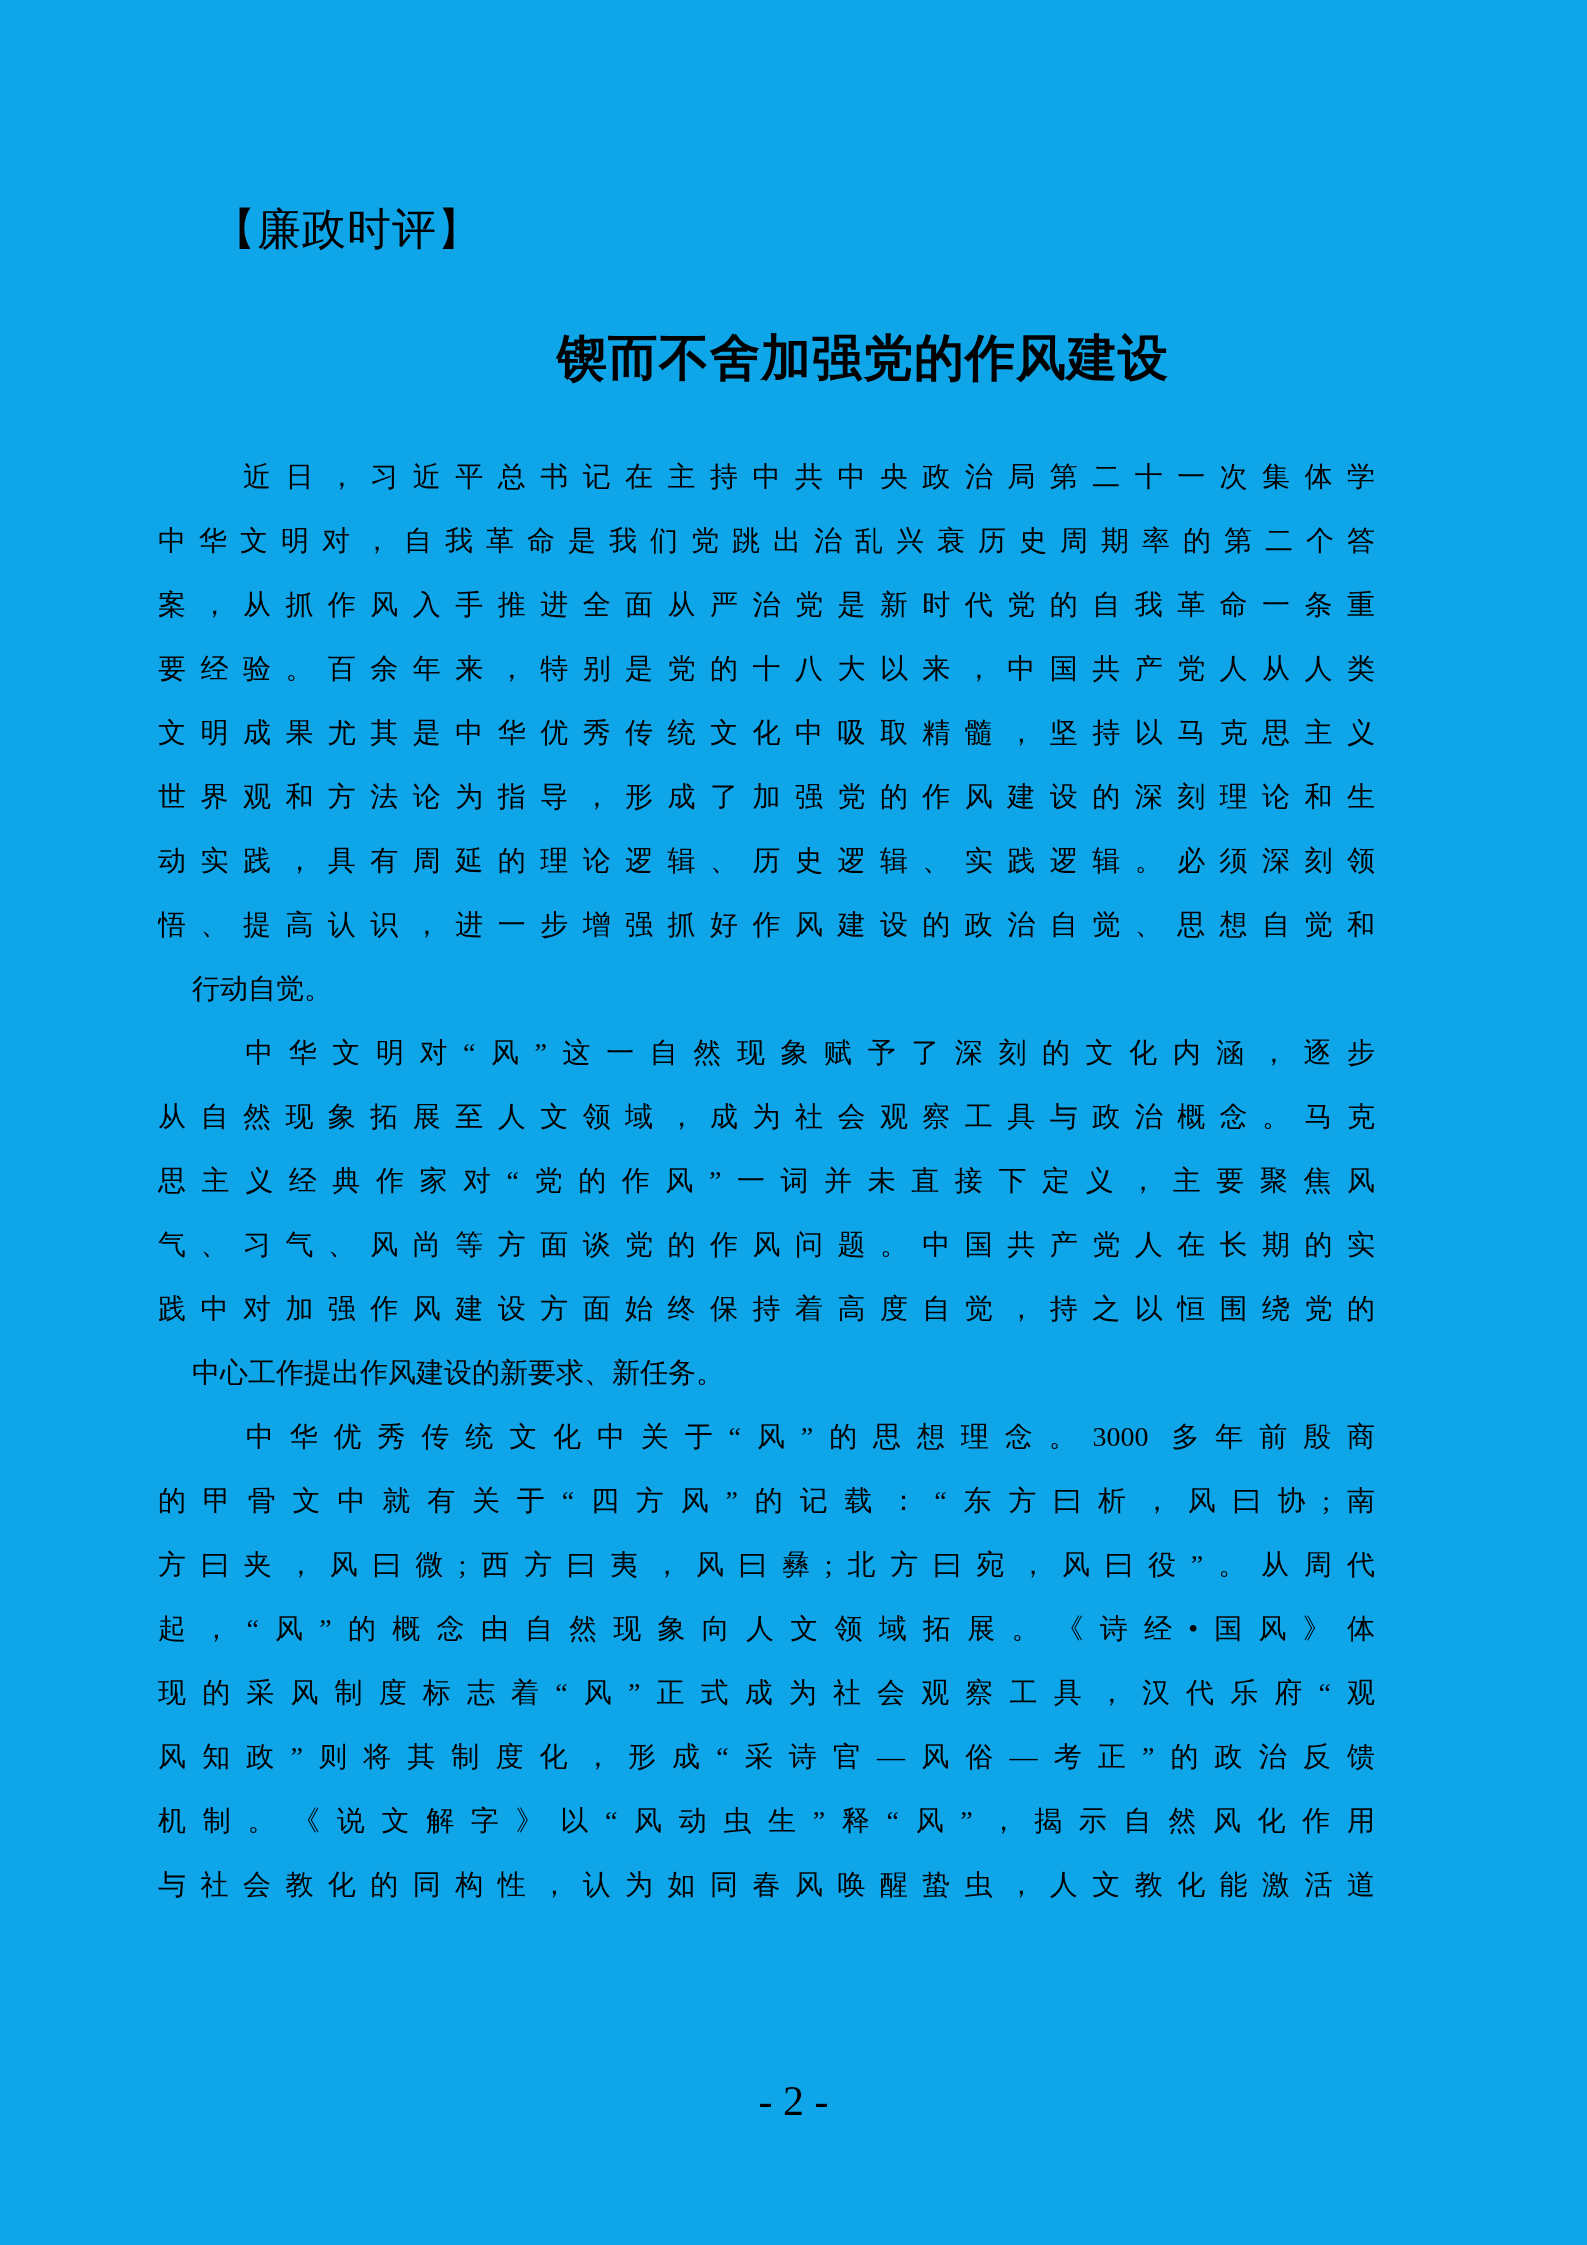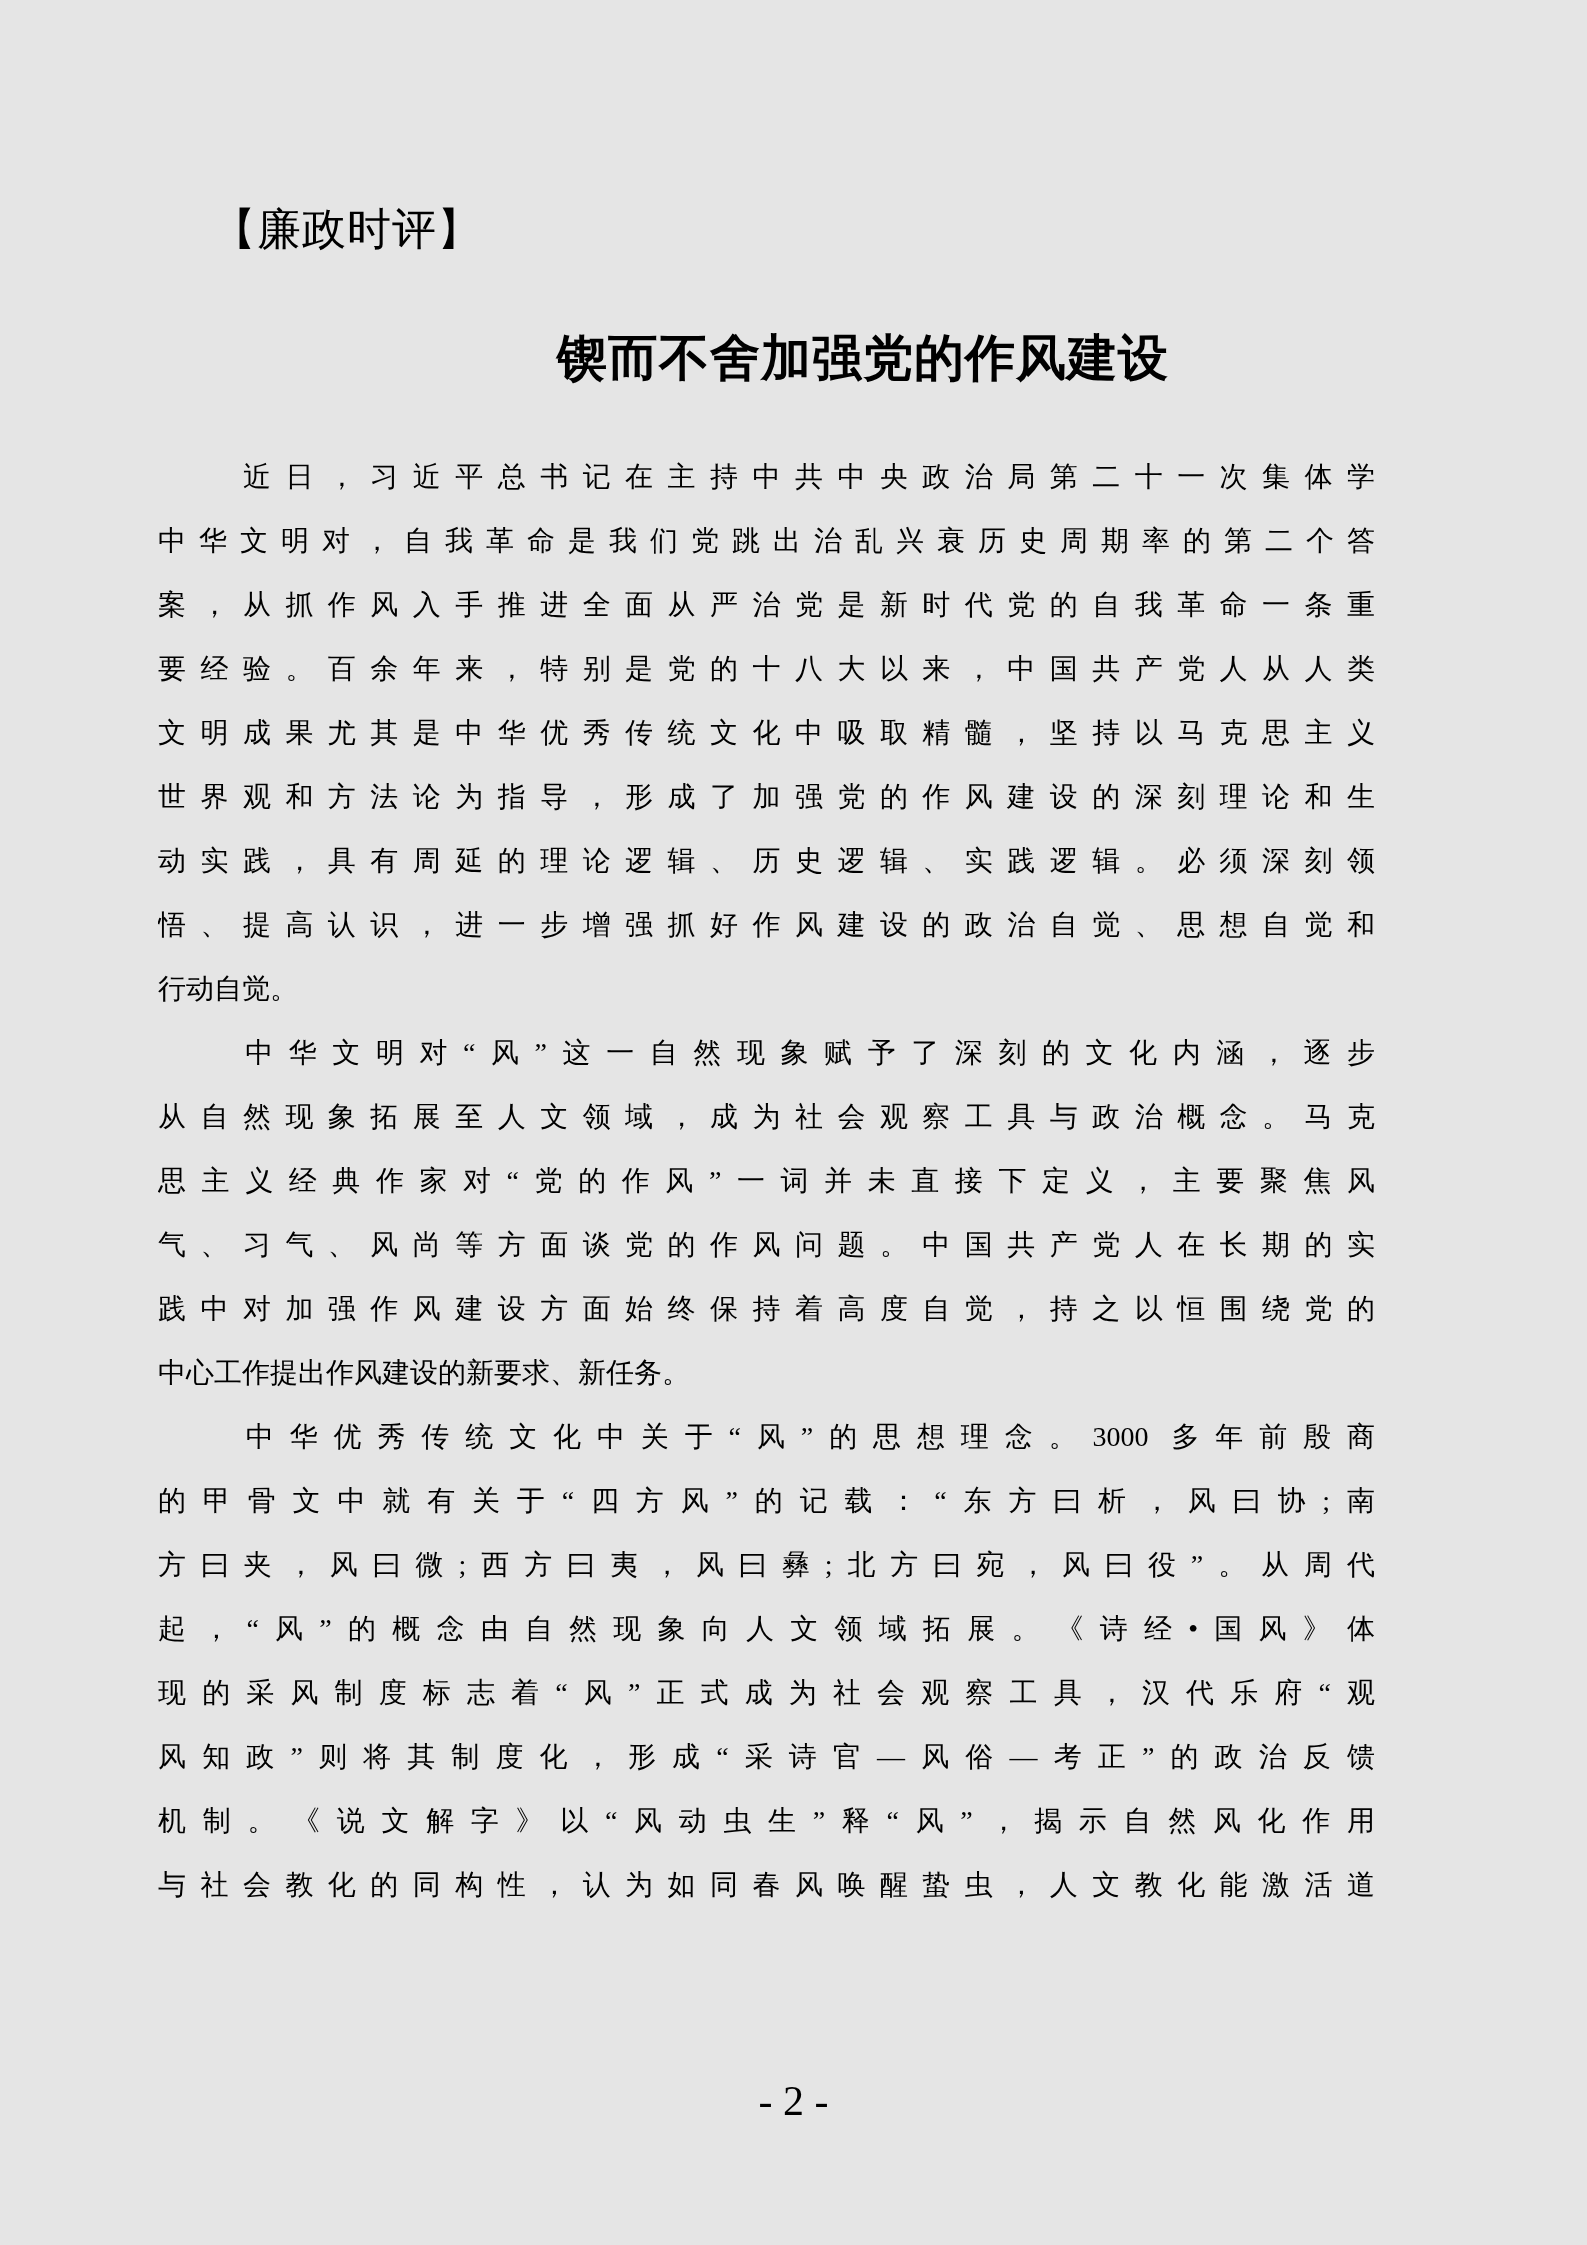--- a/index.html
+++ b/index.html
@@ -4,21 +4,21 @@
 <style>
   html, body {
     margin: 0;
     padding: 0;
     background: #ffffff;
   }
   .page {
     position: relative;
     width: 1587px;
     height: 2245px;
-    background: #e5e5e5;
+    background: #0ea5e9;
     color: #000000;
     font-family: "Liberation Serif", "DejaVu Serif", serif;
     overflow: hidden;
   }
   .category-tag {
     position: absolute;
     left: 212px;
     top: 206px;
     font-size: 44px;
     line-height: 48px;
@@ -48,20 +48,21 @@
     font-size: 28px;
     text-align: justify;
     text-align-last: justify;
     text-justify: inter-character;
     white-space: normal;
     overflow: hidden;
   }
   .ln.nj {
     text-align: left;
     text-align-last: left;
+    margin-left: 34px;
   }
   .page-number {
     position: absolute;
     left: 0;
     top: 2076px;
     width: 1587px;
     text-align: center;
     font-size: 42px;
     line-height: 50px;
   }

